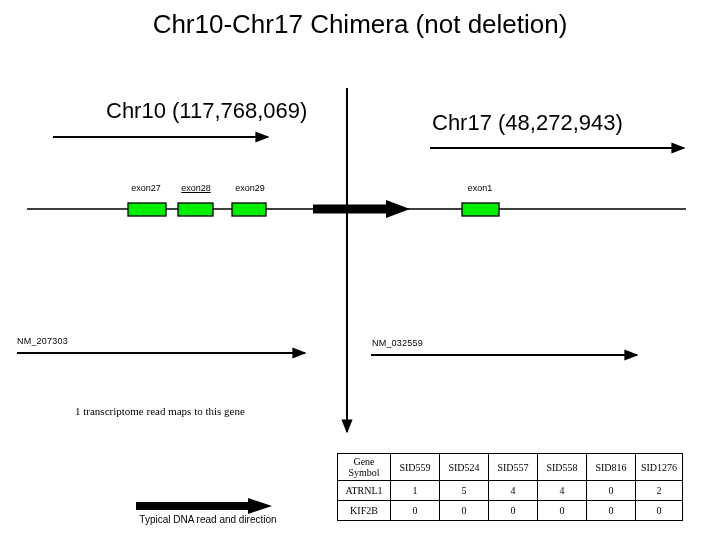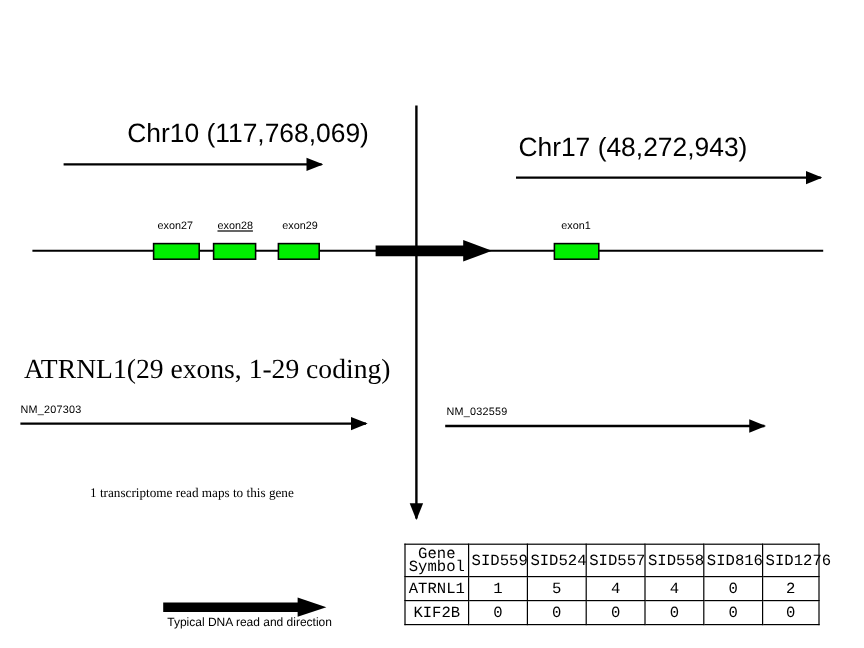--- a/index.html
+++ b/index.html
@@ -86,41 +86,42 @@
     font-size: 10px;
     line-height: 12px;
     white-space: nowrap;
     text-align: center;
   }
 
   
   table.sid-table {
     position: absolute;
     border-collapse: collapse;
-    font-family: Liberation Mono, monospace;
-    font-size: 13px;
+    font-family: Liberation Serif, serif;
+    font-size: 10px;
     color: #000;
     table-layout: fixed;
   }
   table.sid-table td, table.sid-table th {
     border: 1px solid #000000;
     text-align: center;
     vertical-align: middle;
     padding: 1px 2px;
     font-weight: normal;
     line-height: 11px;
   }
   table.sid-table thead th { height: 24px; }
   table.sid-table tbody td { height: 17px; }
 </style>
 </head>
 <body>
 
 <div id="slide">
 
+  <div class="abs title">Chr10-Chr17 Chimera (not deletion)</div>
 
   <div class="abs chr-label" style="left:62px; top:98px;margin-left:44px;">Chr10 (117,768,069)</div>
 
   <div class="abs chr-label" style="left:432px; top:110px;">Chr17 (48,272,943)</div>
 
   <div class="abs exon-label" style="left:116px; top:183px; width:60px;">exon27</div>
   <div class="abs exon-label" style="left:166px; top:183px; width:60px;text-decoration:underline;">exon28</div>
   <div class="abs exon-label" style="left:220px; top:183px; width:60px;">exon29</div>
 
   <div class="abs exon-label" style="left:450px; top:183px; width:60px;">exon1</div>
@@ -179,23 +180,20 @@
     <g>
       <line x1="371" y1="355" x2="637" y2="355" stroke="#000000" stroke-width="2" marker-end="url(#arrow-thin)"></line>
     </g>
 
     <g>
       <line x1="136" y1="506" x2="250" y2="506" stroke="#000000" stroke-width="8"></line>
       <path d="M 248 498 L 272 506 L 248 514 z" fill="#000000"></path>
     </g>
   </svg>
 
-  <div class="abs gene-name" style="left:20px; top:294px;">
-    <span class="sym">ATRNL1</span><span>(29 exons, 1-29 coding)</span>
-  </div>
 
 
   <div class="abs accession" style="left:17px; top:336px;">NM_207303</div>
 
   <div class="abs accession" style="left:372px; top:338px;">NM_032559</div>
 
   <div class="abs note" style="left:32px; top:404px;margin-left:43px;">1 transcriptome read maps to this gene</div>
 
 
   <div class="abs legend-caption" style="left:108px; top:514px; width:200px;">Typical DNA read and direction</div>

